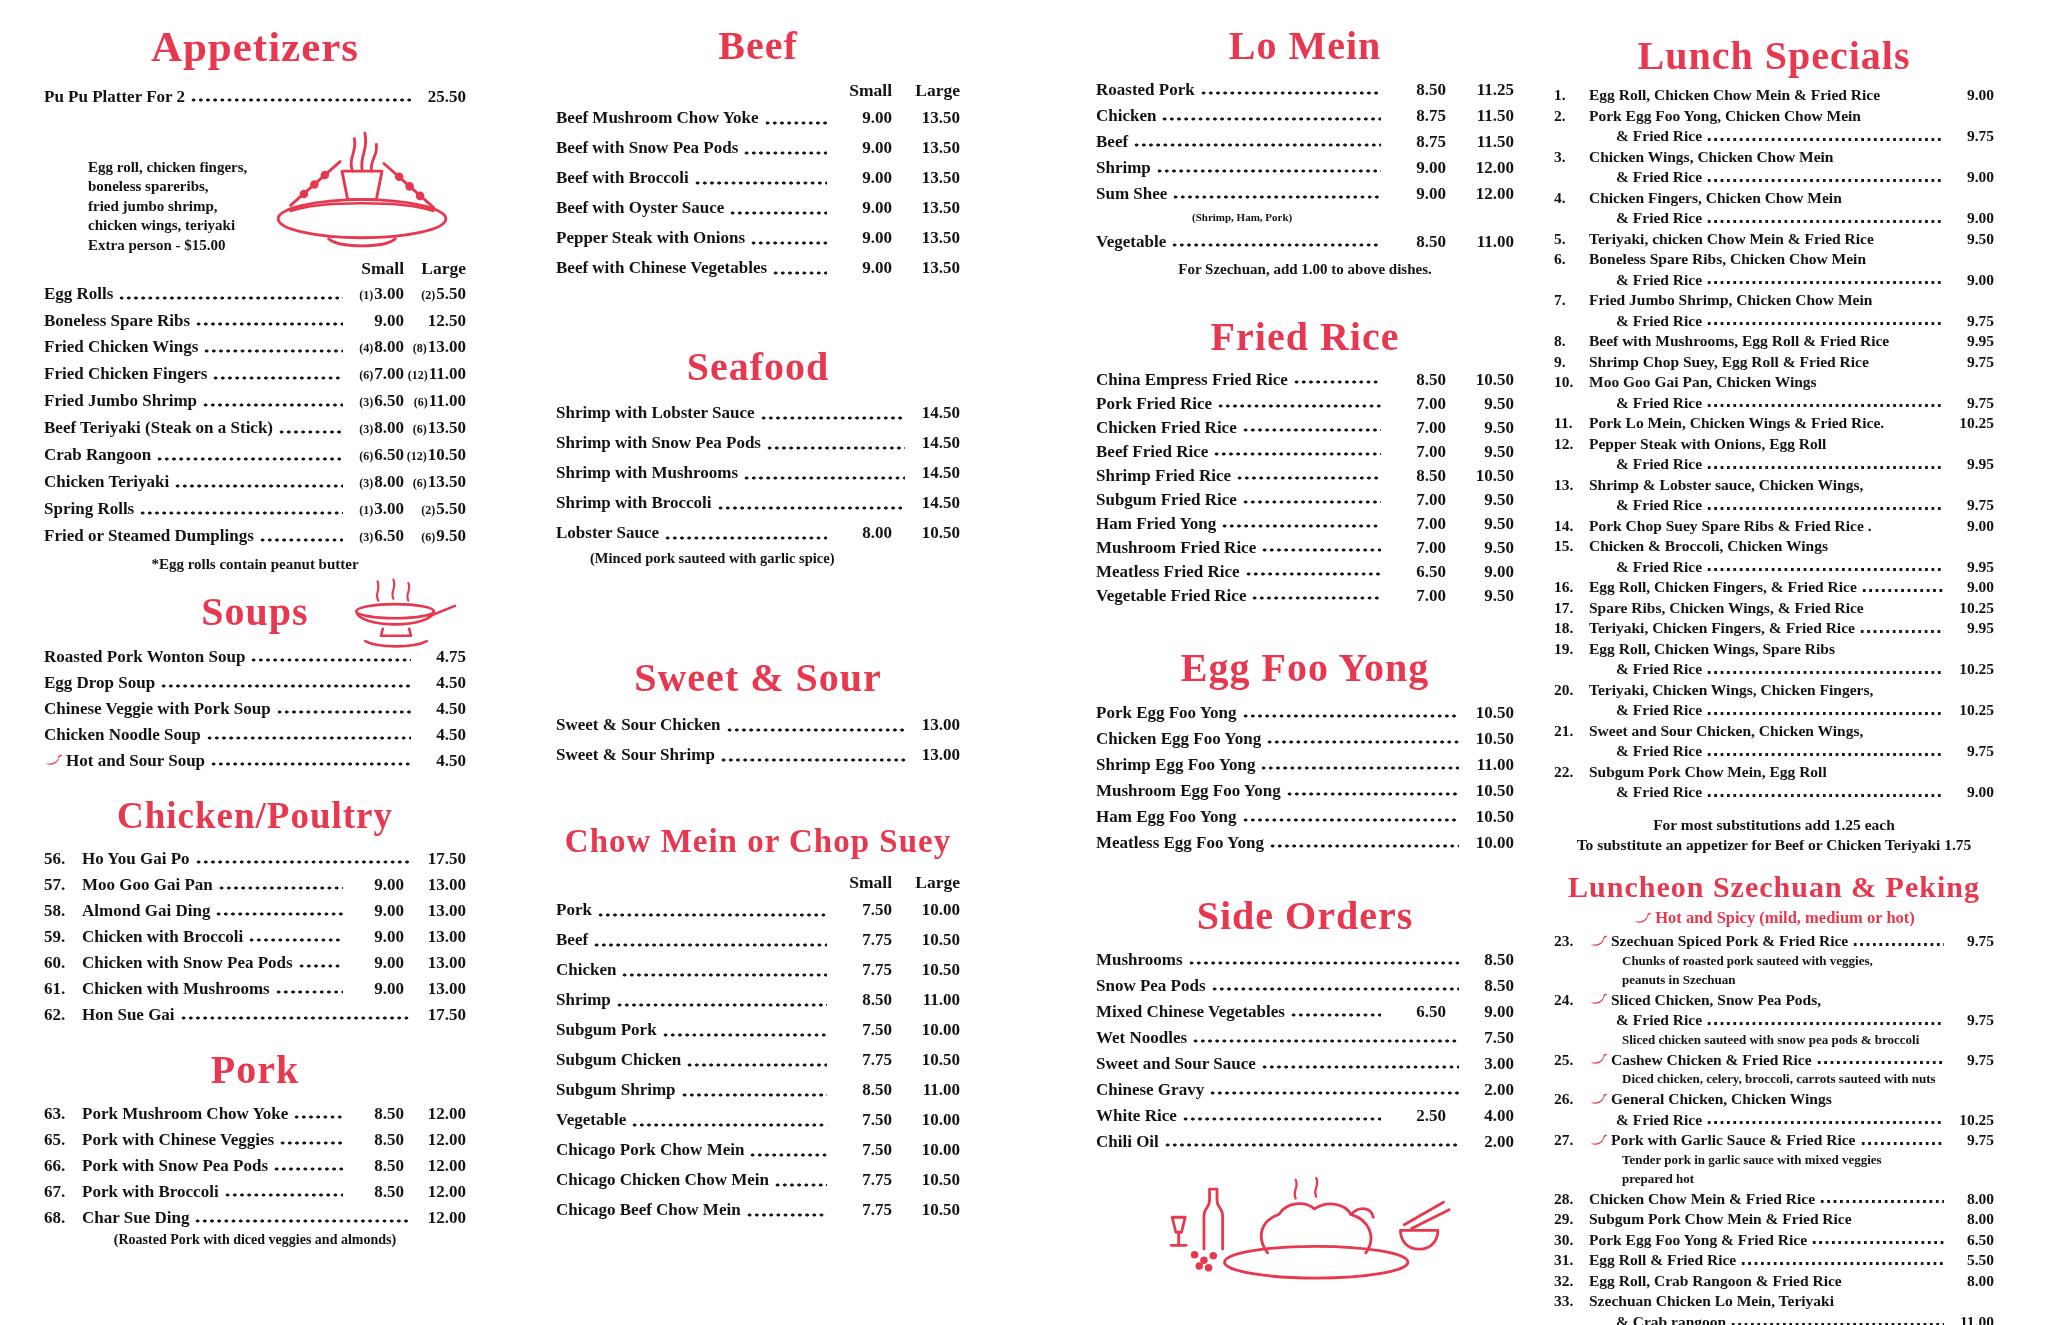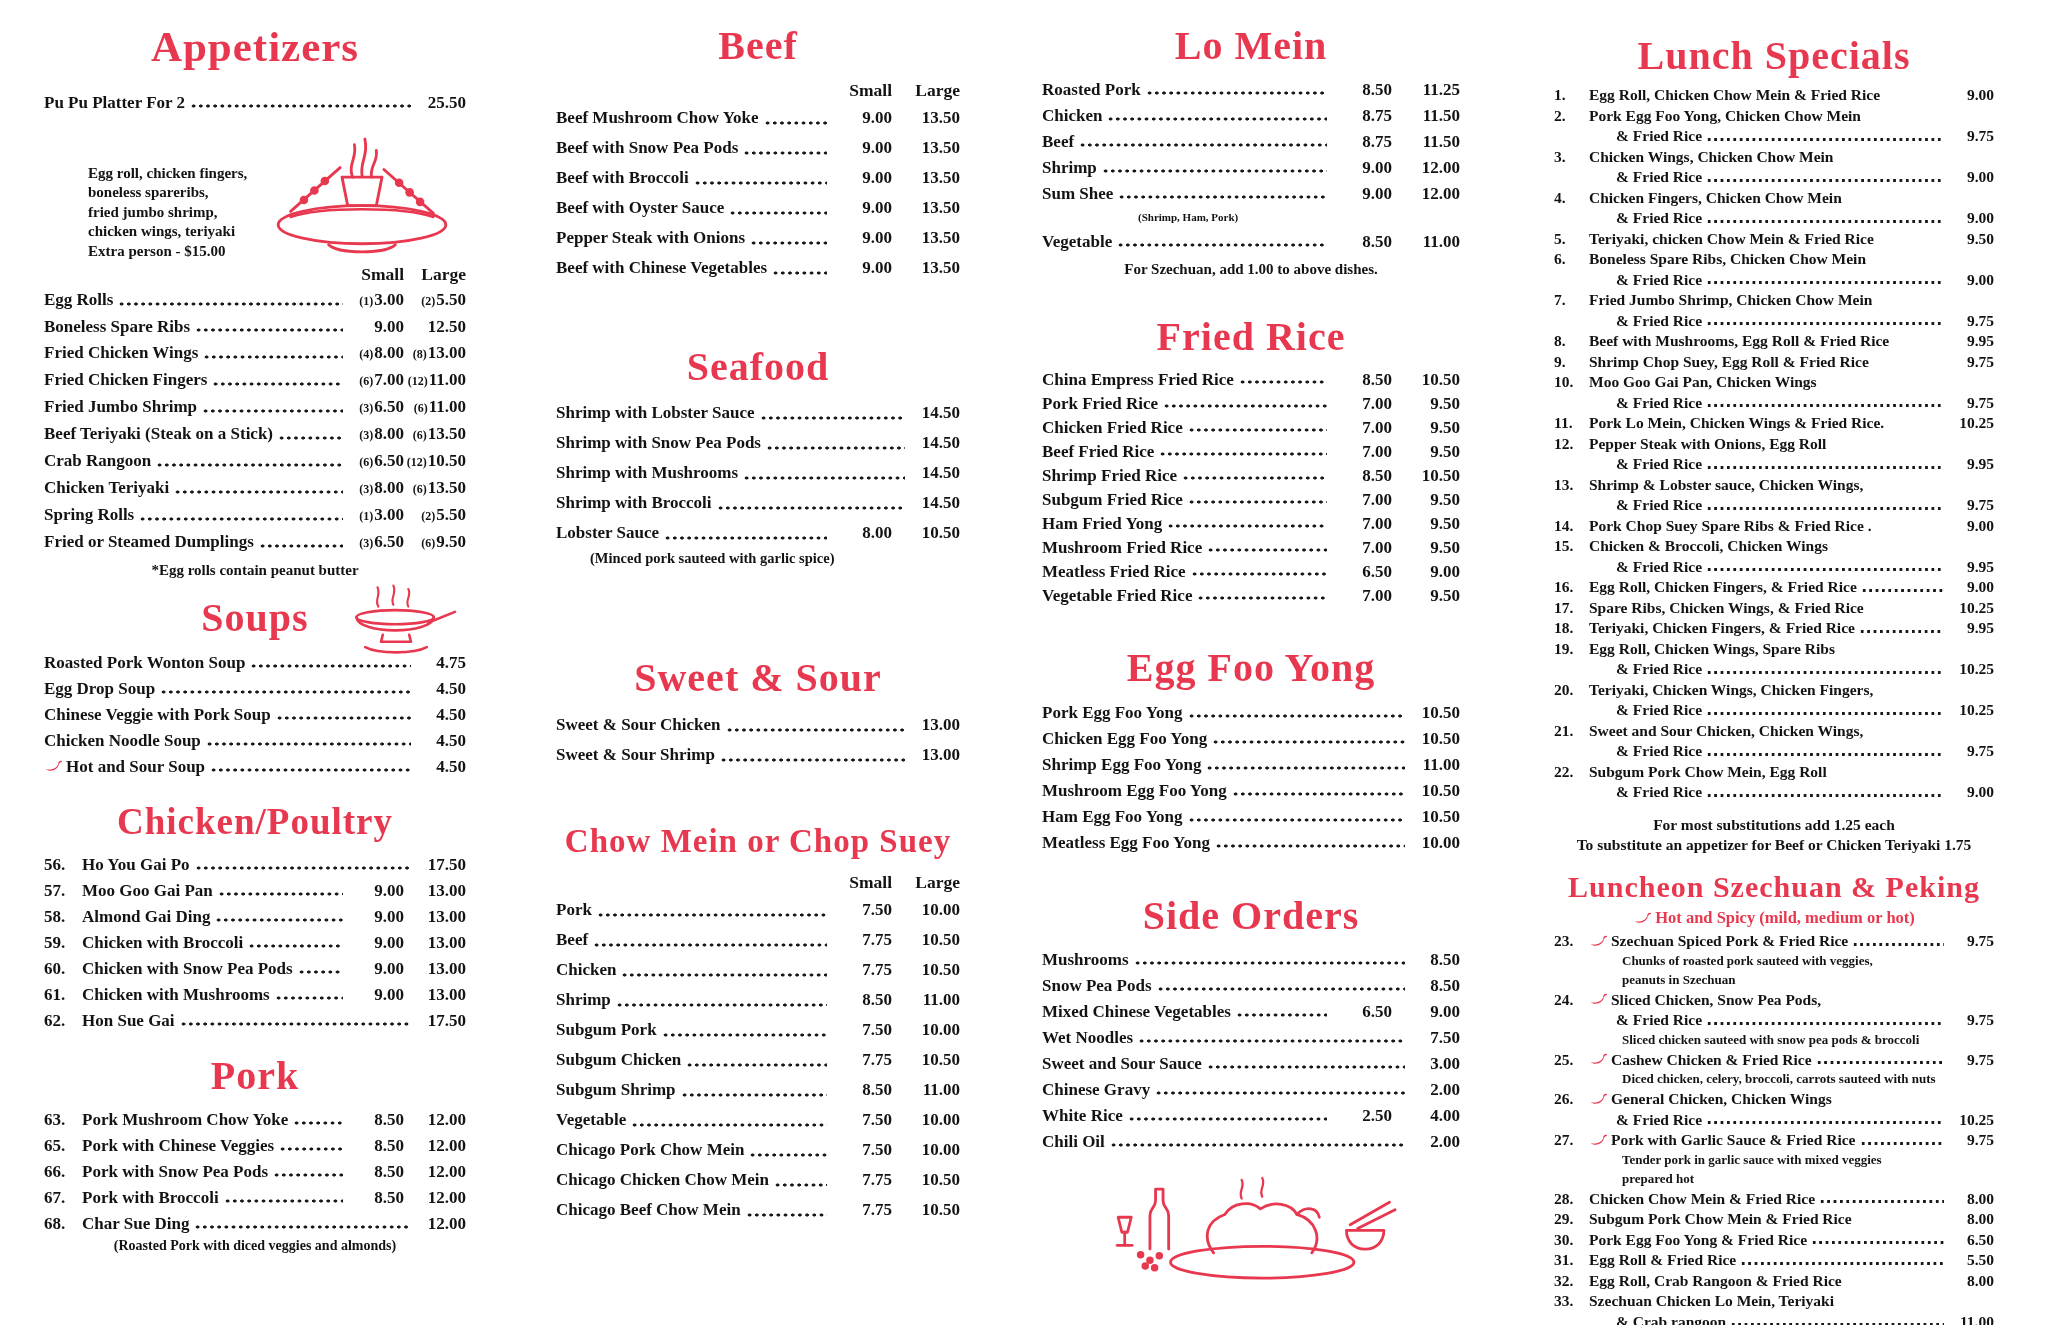--- a/index.html
+++ b/index.html
@@ -2,26 +2,26 @@
 <html><head>
 <meta charset="utf-8">
 <style>
   *{box-sizing:border-box}
   html,body{margin:0;padding:0}
   body{width:2048px;height:1325px;position:relative;overflow:hidden;background:#ffffff;color:#131313;
        font-family:"Liberation Serif","DejaVu Serif",serif;font-weight:700;}
   .col{position:absolute;top:24px}
   #col1{left:44px;width:422px}
   #col2{left:556px;width:404px}
-  #col3{left:1042px;width:418px}
+  #col3{left:1096px;width:418px}
   #col4{left:1554px;width:440px;top:34px}
 
   .sec-title{color:#e8384f;text-align:center;font-size:40px;line-height:1.08;letter-spacing:1px;
              margin:0 0 10px;font-weight:700}
-  .section-appetizers .sec-title{font-size:43px;margin-bottom:20px}
+  .section-appetizers .sec-title{font-size:43px;margin-bottom:14px}
   .section-chicken-poultry .sec-title{font-size:37px}
   .section-chow-mein .sec-title{font-size:33px}
   .section-lunch-specials .sec-title{font-size:40px;margin-bottom:8px}
   .section-luncheon-szechuan .sec-title{font-size:30px;margin-bottom:4px}
   .title-row{position:relative}
 
   .row{display:flex;align-items:baseline;line-height:26px;font-size:17px;white-space:nowrap}
   #col2 .row{line-height:30px}
   #col3 .row{line-height:26px}
   #col3 .section-fried-rice .row{line-height:24px}

